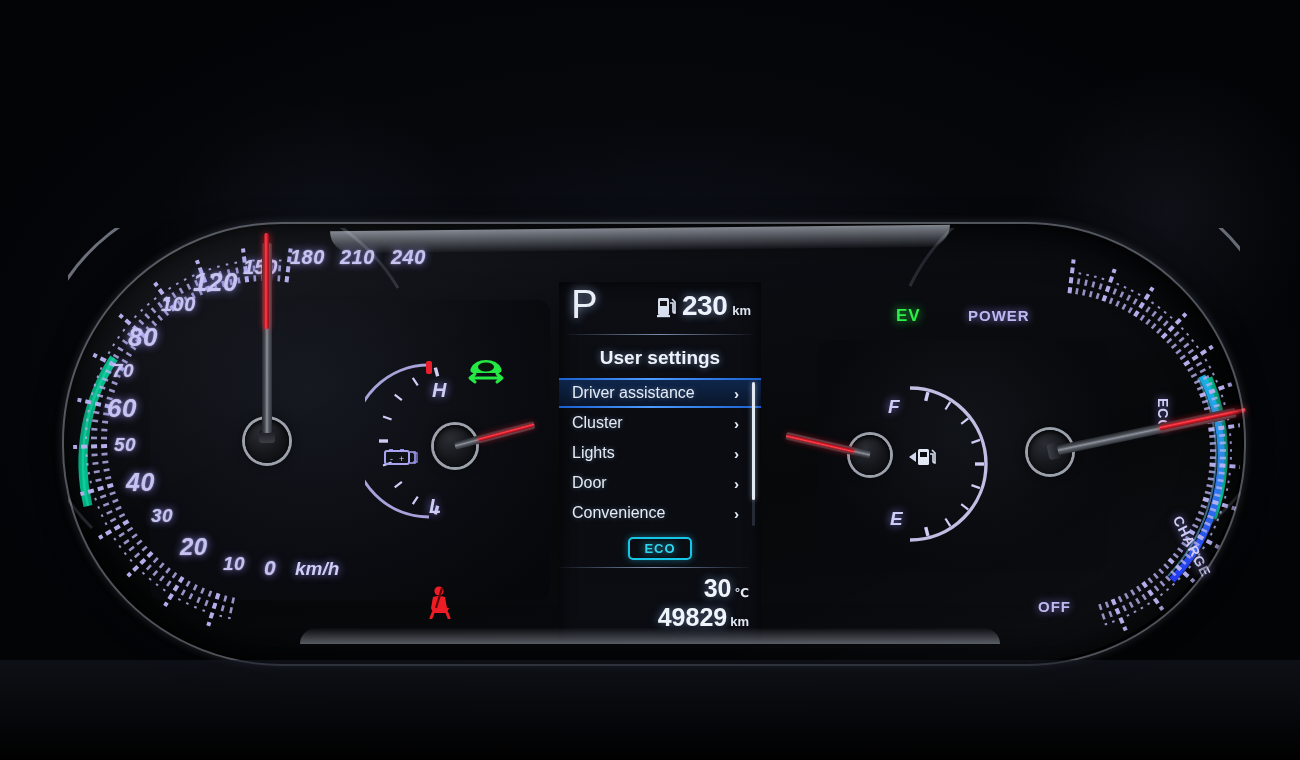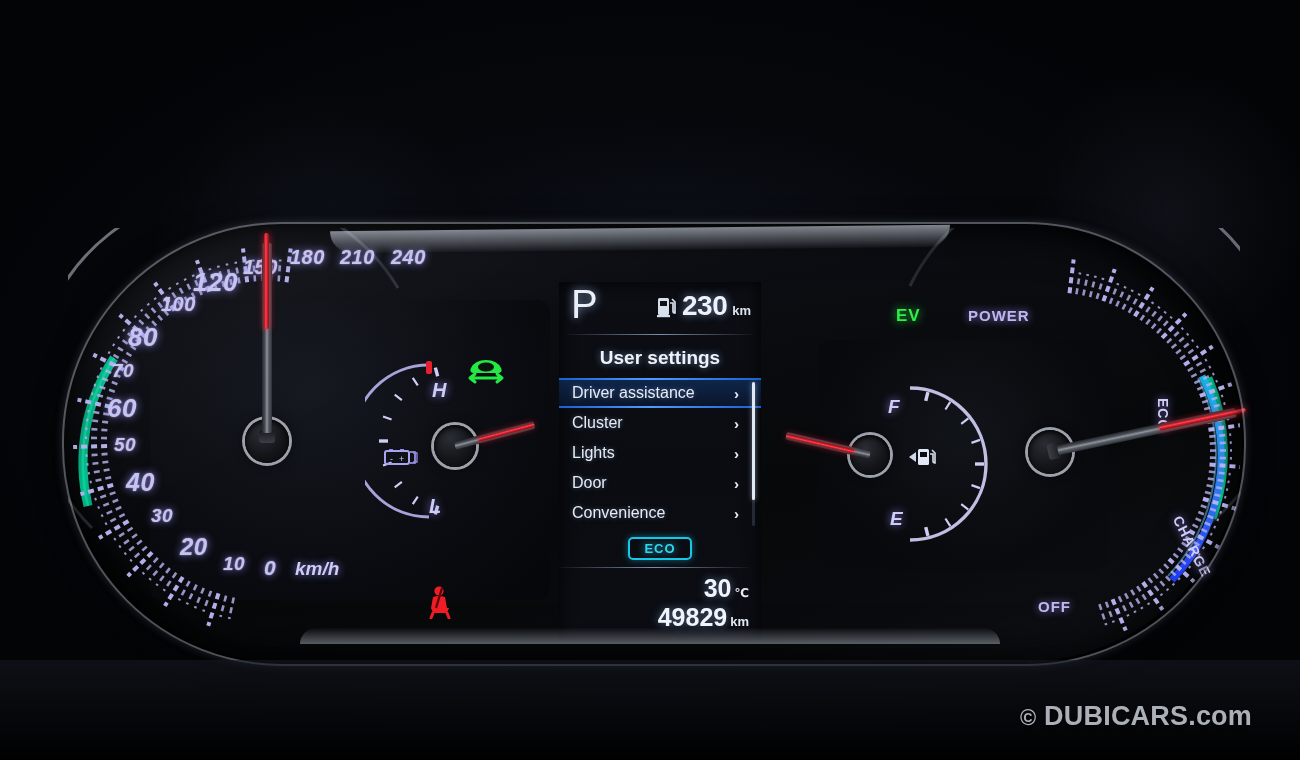--- a/index.html
+++ b/index.html
@@ -527,17 +527,13 @@
       <path d="M22 8 h3 v7 a2 2 0 0 0 2 2 v-10 l-3 -3" fill="none" stroke="#d8e0ee" stroke-width="1.6"></path>
     </svg>
   </span>
 
   <div id="clusterRim"></div>
   <div id="chromeTop"></div>
   <div id="chromeBot"></div>
   <div id="glare"></div>
   <div class="amb amb4"></div>
 
-  <div id="wm">
-    <span class="c">©</span>
-    <span>DUBICARS.com</span>
-  </div>
 </div>
 
 </body></html>

